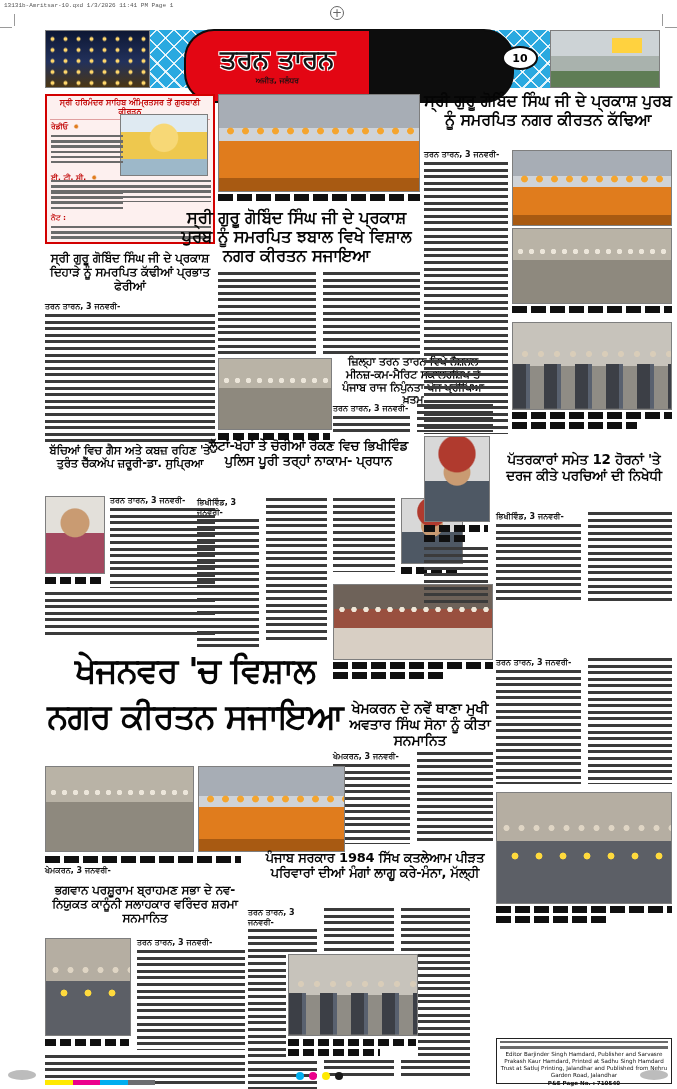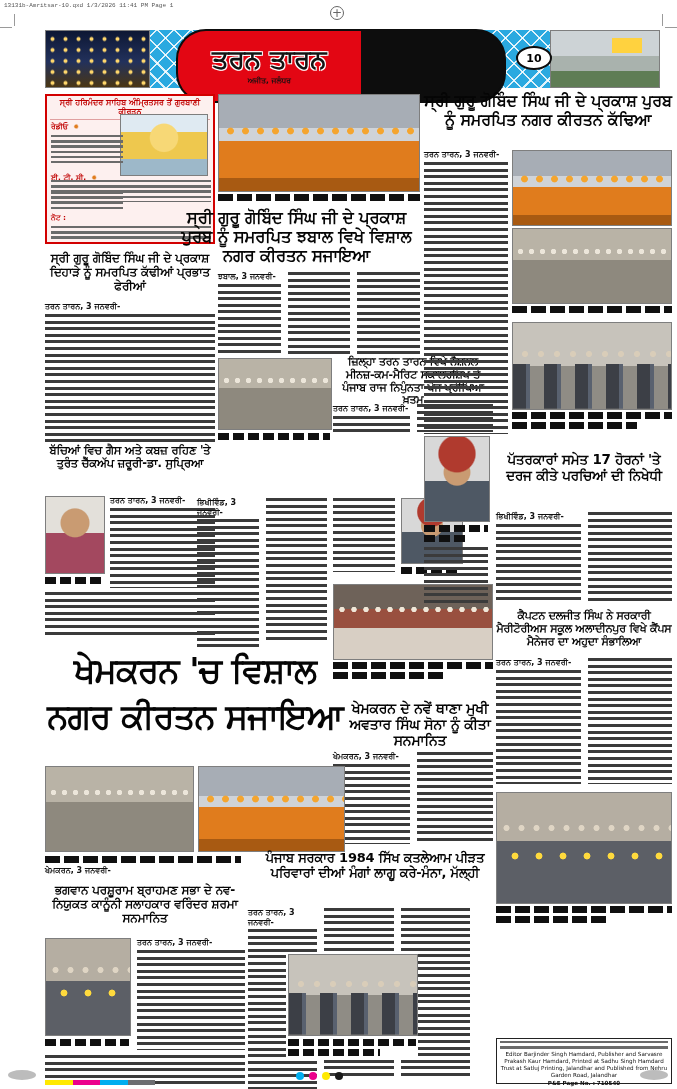--- a/index.html
+++ b/index.html
@@ -97,27 +97,27 @@
   <div class="abs" style="left:330px;top:6px;width:14px;height:14px;border:1px solid #666;border-radius:50%;color:#666;font-size:12px;line-height:12px;text-align:center;">+</div>
   <div class="abs cropline" style="left:0;top:27px;width:12px;height:1px;"></div>
   <div class="abs cropline" style="left:14px;top:14px;width:1px;height:12px;"></div>
   <div class="abs cropline" style="right:0;top:27px;width:12px;height:1px;"></div>
   <div class="abs cropline" style="right:14px;top:14px;width:1px;height:12px;"></div>
 
   <div id="band" class="abs" style="left:45px;top:30px;width:615px;height:58px;">
     <div class="abs ph ph-night" style="left:0;top:0;width:105px;height:58px;"></div>
     <div class="abs ph ph-street" style="left:505px;top:0;width:110px;height:58px;"></div>
   </div>
-  <div id="pill" class="abs" style="left:176px;top:29px;width:330px;height:74px;">
+  <div id="pill" class="abs" style="left:184px;top:29px;width:330px;height:74px;">
     <div class="half red">
       <span class="ed-name">ਤਰਨ ਤਾਰਨ</span>
       <span class="sub-city">ਅਜੀਤ, ਜਲੰਧਰ</span>
     </div>
   </div>
-  <div id="pageno" class="abs" style="left:516px;top:46px;width:36px;height:24px;">
+  <div id="pageno" class="abs" style="left:502px;top:46px;width:36px;height:24px;">
     <span>10</span>
   </div>
 
   <div class="abs hl" style="left:45px;top:252px;width:170px;font-size:12px;">ਸ੍ਰੀ ਗੁਰੂ ਗੋਬਿੰਦ ਸਿੰਘ ਜੀ ਦੇ ਪ੍ਰਕਾਸ਼ ਦਿਹਾੜੇ ਨੂੰ ਸਮਰਪਿਤ ਕੱਢੀਆਂ ਪ੍ਰਭਾਤ ਫੇਰੀਆਂ</div>
 
   <div id="gbox" class="abs" style="left:45px;top:94px;width:170px;height:150px;">
     <div class="t">ਸ੍ਰੀ ਹਰਿਮੰਦਰ ਸਾਹਿਬ ਅੰਮ੍ਰਿਤਸਰ ਤੋਂ ਗੁਰਬਾਣੀ ਕੀਰਤਨ</div>
     <div class="abs ph ph-golden" style="right:5px;top:18px;width:88px;height:62px;"></div>
     <div class="abs" style="left:4px;top:18px;width:72px;">
       <span class="sec">ਰੇਡੀਓ</span>
@@ -155,44 +155,41 @@
 
   <div class="abs ph ph-saffron" style="left:218px;top:94px;width:202px;height:98px;"></div>
   <div class="abs" style="left:218px;top:194px;width:202px;">
     <div class="cap" style="margin-top:0;"></div>
   </div>
 
   <div class="abs hl" style="left:173px;top:208px;width:247px;font-size:16.5px;">ਸ੍ਰੀ ਗੁਰੂ ਗੋਬਿੰਦ ਸਿੰਘ ਜੀ ਦੇ ਪ੍ਰਕਾਸ਼ ਪੁਰਬ ਨੂੰ ਸਮਰਪਿਤ ਝਬਾਲ ਵਿਖੇ ਵਿਸ਼ਾਲ ਨਗਰ ਕੀਰਤਨ ਸਜਾਇਆ</div>
 
   <div class="abs" style="left:218px;top:272px;width:202px;">
     <div class="cols">
-      <div>
-          <div class="dl">ਝਬਾਲ, 3 ਜਨਵਰੀ-</div>
-           <div class="g" style="height:70px;"></div>
-        </div>
       <div class="g" style="height:82px;"></div>
       <div class="g" style="height:82px;"></div>
     </div>
   </div>
   <div class="abs" style="left:218px;top:358px;width:112px;background:#fff;">
     <div class="ph ph-crowd" style="width:112px;height:70px;"></div>
     <div class="cap short"></div>
   </div>
 
   <div class="abs hl" style="left:333px;top:356px;width:160px;font-size:11px;">ਜ਼ਿਲ੍ਹਾ ਤਰਨ ਤਾਰਨ ਵਿਖੇ ਨੈਸ਼ਨਲ ਮੀਨਜ਼-ਕਮ-ਮੈਰਿਟ ਸਕਾਲਰਸ਼ਿਪ ਤੇ ਪੰਜਾਬ ਰਾਜ ਨਿਪੁੰਨਤਾ ਖੋਜ ਪ੍ਰੀਖਿਆ ਖ਼ਤਮ</div>
   <div class="abs" style="left:333px;top:404px;width:160px;">
     <div class="cols">
       <div>
           <div class="dl">ਤਰਨ ਤਾਰਨ, 3 ਜਨਵਰੀ-</div>
            <div class="g" style="height:18px;"></div>
         </div>
       <div class="g" style="height:28px;"></div>
     </div>
   </div>
 
+  <div class="abs hl" style="left:197px;top:438px;width:223px;font-size:13px;">ਲੁੱਟਾਂ-ਖੋਹਾਂ ਤੇ ਚੋਰੀਆਂ ਰੋਕਣ ਵਿਚ ਭਿਖੀਵਿੰਡ ਪੁਲਿਸ ਪੂਰੀ ਤਰ੍ਹਾਂ ਨਾਕਾਮ- ਪ੍ਰਧਾਨ</div>
   <div class="abs" style="left:197px;top:498px;width:130px;">
     <div class="cols">
       <div>
           <div class="dl">ਭਿਖੀਵਿੰਡ, 3 ਜਨਵਰੀ-</div>
            <div class="g" style="height:132px;"></div>
         </div>
       <div class="g" style="height:145px;"></div>
     </div>
   </div>
 
@@ -238,32 +235,31 @@
     <div class="cap" style="margin-top:0;"></div>
     <div class="cap" style="width:78%;"></div>
   </div>
 
   <div class="abs" style="left:424px;top:436px;width:64px;">
     <div class="ph ph-portrait" style="width:64px;height:84px;"></div>
     <div class="cap short"></div>
     <div class="cap short" style="width:70%;"></div>
     <div class="g" style="height:56px;margin-top:5px;"></div>
   </div>
-  <div class="abs hl" style="left:496px;top:452px;width:176px;font-size:13.5px;">ਪੱਤਰਕਾਰਾਂ ਸਮੇਤ 17 ਹੋਰਨਾਂ 'ਤੇ ਦਰਜ ਕੀਤੇ ਪਰਚਿਆਂ ਦੀ ਨਿਖੇਧੀ</div>
+  <div class="abs hl" style="left:496px;top:452px;width:176px;font-size:13.5px;">ਪੱਤਰਕਾਰਾਂ ਸਮੇਤ 12 ਹੋਰਨਾਂ 'ਤੇ ਦਰਜ ਕੀਤੇ ਪਰਚਿਆਂ ਦੀ ਨਿਖੇਧੀ</div>
   <div class="abs" style="left:496px;top:512px;width:176px;">
     <div class="cols">
       <div>
           <div class="dl">ਭਿਖੀਵਿੰਡ, 3 ਜਨਵਰੀ-</div>
            <div class="g" style="height:78px;"></div>
         </div>
       <div class="g" style="height:90px;"></div>
     </div>
   </div>
 
-  <div class="abs hl" style="left:496px;top:610px;width:176px;font-size:11px;">ਕੈਪਟਨ ਦਲਜੀਤ ਸਿੰਘ ਨੇ ਸਰਕਾਰੀ ਮੈਰੀਟੋਰੀਅਸ ਸਕੂਲ ਅਲਾਦੀਨਪੁਰ ਵਿਖੇ ਕੈਂਪਸ ਮੈਨੇਜਰ ਦਾ ਅਹੁਦਾ ਸੰਭਾਲਿਆ</div>
   <div class="abs" style="left:496px;top:658px;width:176px;">
     <div class="cols">
       <div>
           <div class="dl">ਤਰਨ ਤਾਰਨ, 3 ਜਨਵਰੀ-</div>
            <div class="g" style="height:114px;"></div>
         </div>
       <div class="g" style="height:126px;"></div>
     </div>
   </div>
 
@@ -273,21 +269,21 @@
     <div class="cap" style="width:64%;"></div>
   </div>
 
 
   <div id="imprint" class="abs" style="left:496px;top:1038px;width:176px;height:46px;">
     <div class="rg" style="height:10px;"></div>
     <div class="eng">Editor Barjinder Singh Hamdard, Publisher and Sarvasre Prakash Kaur Hamdard, Printed at Sadhu Singh Hamdard Trust at Satluj Printing, Jalandhar and Published from Nehru Garden Road, Jalandhar</div>
     <div class="ph-line">P&amp;E Page No. : 710540</div>
   </div>
 
-  <div class="abs hl" style="left:45px;top:648px;width:300px;font-size:34px;line-height:1.35;letter-spacing:-1px;">ਖੇਮਕਰਨ 'ਚ ਵਿਸ਼ਾਲ ਨਗਰ ਕੀਰਤਨ ਸਜਾਇਆ</div>
+  <div class="abs hl" style="left:45px;top:648px;width:300px;font-size:34px;line-height:1.35;letter-spacing:-1px;">ਖੇਜਨਵਰ 'ਚ ਵਿਸ਼ਾਲ ਨਗਰ ਕੀਰਤਨ ਸਜਾਇਆ</div>
   <div class="abs ph ph-crowd" style="left:45px;top:766px;width:149px;height:86px;"></div>
   <div class="abs ph ph-saffron" style="left:198px;top:766px;width:147px;height:86px;"></div>
   <div class="abs" style="left:45px;top:856px;width:196px;">
     <div class="cap" style="margin-top:0;"></div>
     <div class="dl" style="margin-top:3px;">ਖੇਮਕਰਨ, 3 ਜਨਵਰੀ-</div>
   </div>
 
   <div class="abs hl" style="left:45px;top:884px;width:200px;font-size:12px;">ਭਗਵਾਨ ਪਰਸ਼ੂਰਾਮ ਬ੍ਰਾਹਮਣ ਸਭਾ ਦੇ ਨਵ-ਨਿਯੁਕਤ ਕਾਨੂੰਨੀ ਸਲਾਹਕਾਰ ਵਰਿੰਦਰ ਸ਼ਰਮਾ ਸਨਮਾਨਿਤ</div>
   <div class="abs" style="left:45px;top:938px;width:200px;">
     <div style="display:flex;gap:6px;">

